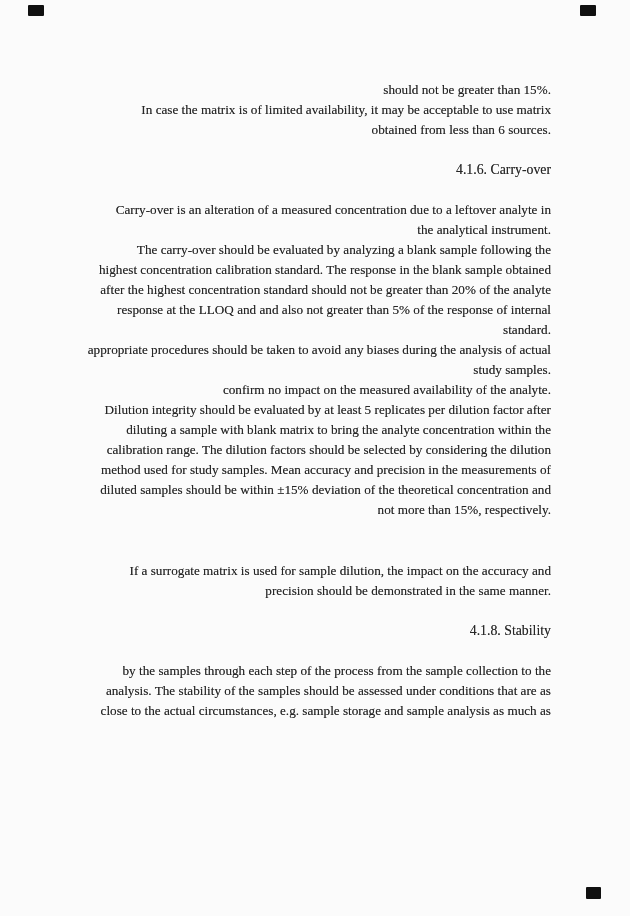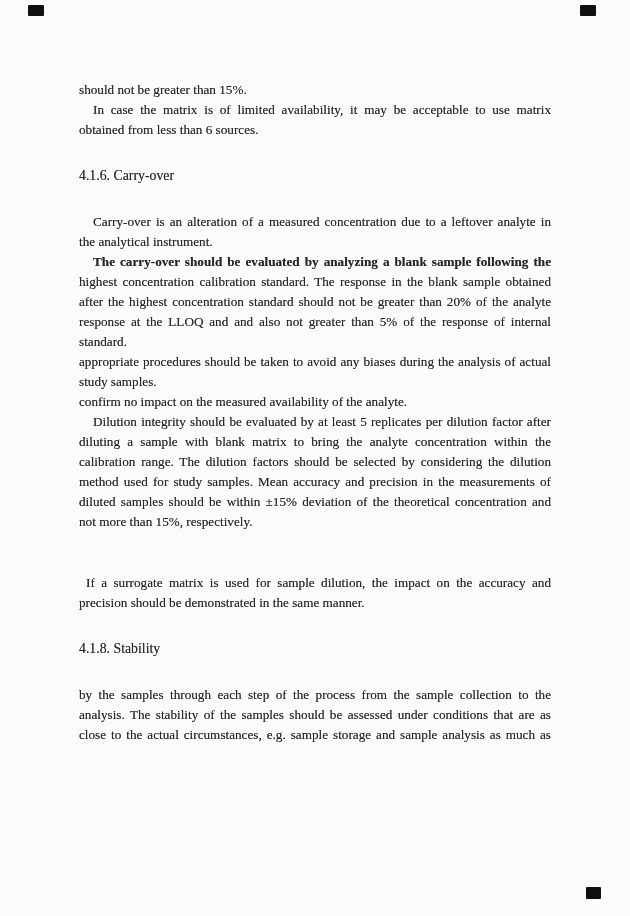--- a/index.html
+++ b/index.html
@@ -15,57 +15,58 @@
     overflow: hidden;
     background: #fbfbfb;
     color: #262626;
     text-shadow: 0 0 0.5px rgba(45,45,45,0.55);
   }
   .text-column {
     position: absolute;
     left: 79px; top: 80px; width: 472px;
     display: flex;
     flex-direction: column;
+    align-items: flex-end;
   }
   .text-line {
     height: 20px;
     line-height: 20px;
     font-size: 13.2px;
     overflow: hidden;
     white-space: normal;
   }
   .text-line.justified {
     text-align: justify;
     text-align-last: justify;
   }
   .section-heading {
     height: 20px;
     line-height: 20px;
     font-size: 13.8px;
-    margin: 26px 0;
+    margin: 20px 0;
     text-align: left;
   }
   .scan-mark {
     position: absolute;
     background: #101010;
     border-radius: 1px;
   }
 </style>
 </head>
 <body>
 
 <div class="page" style="background: rgb(251, 251, 251); color: rgb(38, 38, 38);">
   <div class="text-column" id="text-column">
       <div class="text-line">should not be greater than 15%.</div>
       <div class="text-line justified" style="text-indent: 14px;">In case the matrix is of limited availability, it may be acceptable to use matrix</div>
       <div class="text-line">obtained from less than 6 sources.</div>
       <div class="section-heading">4.1.6. Carry-over</div>
       <div class="text-line justified" style="text-indent: 14px;">Carry-over is an alteration of a measured concentration due to a leftover analyte in</div>
       <div class="text-line">the analytical instrument.</div>
-      <div class="text-line justified" style="text-indent: 14px; font-weight: bold;">The carry-over should be evaluated by analyzing a blank sample following the</div>
+      <div class="text-line justified" style="text-indent: 14px;">The carry-over should be evaluated by analyzing a blank sample following the</div>
       <div class="text-line justified">highest concentration calibration standard. The response in the blank sample obtained</div>
       <div class="text-line justified">after the highest concentration standard should not be greater than 20% of the analyte</div>
       <div class="text-line justified">response at the LLOQ and and also not greater than 5% of the response of internal</div>
       <div class="text-line">standard.</div>
       <div class="text-line justified">appropriate procedures should be taken to avoid any biases during the analysis of actual</div>
       <div class="text-line">study samples.</div>
       <div class="text-line">confirm no impact on the measured availability of the analyte.</div>
       <div class="text-line justified" style="text-indent: 14px;">Dilution integrity should be evaluated by at least 5 replicates per dilution factor after</div>
       <div class="text-line justified">diluting a sample with blank matrix to bring the analyte concentration within the</div>
       <div class="text-line justified">calibration range. The dilution factors should be selected by considering the dilution</div>

